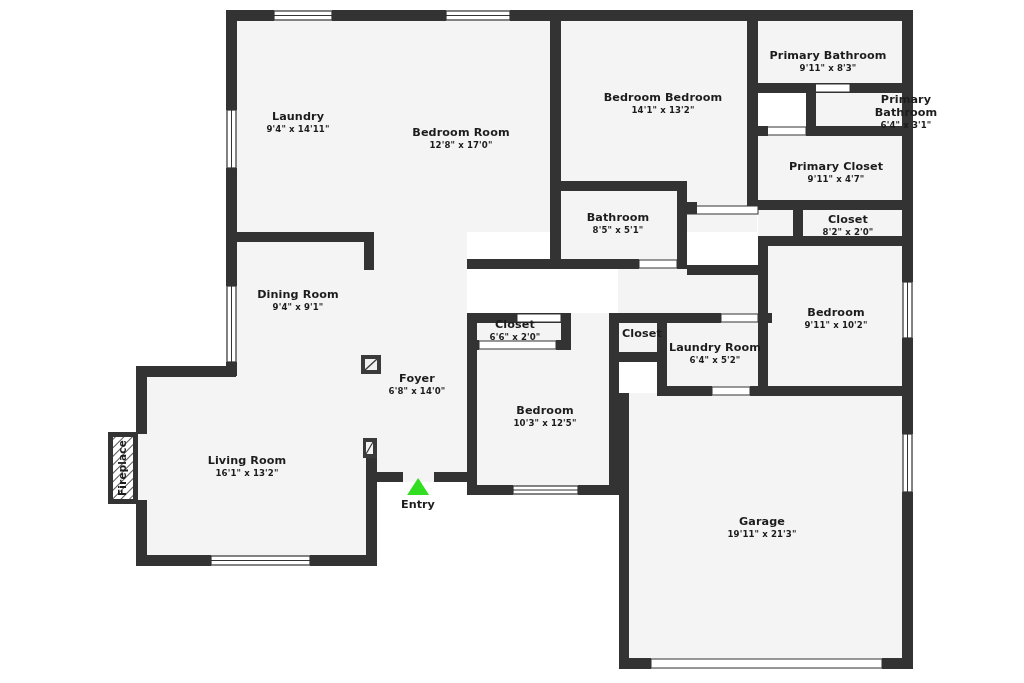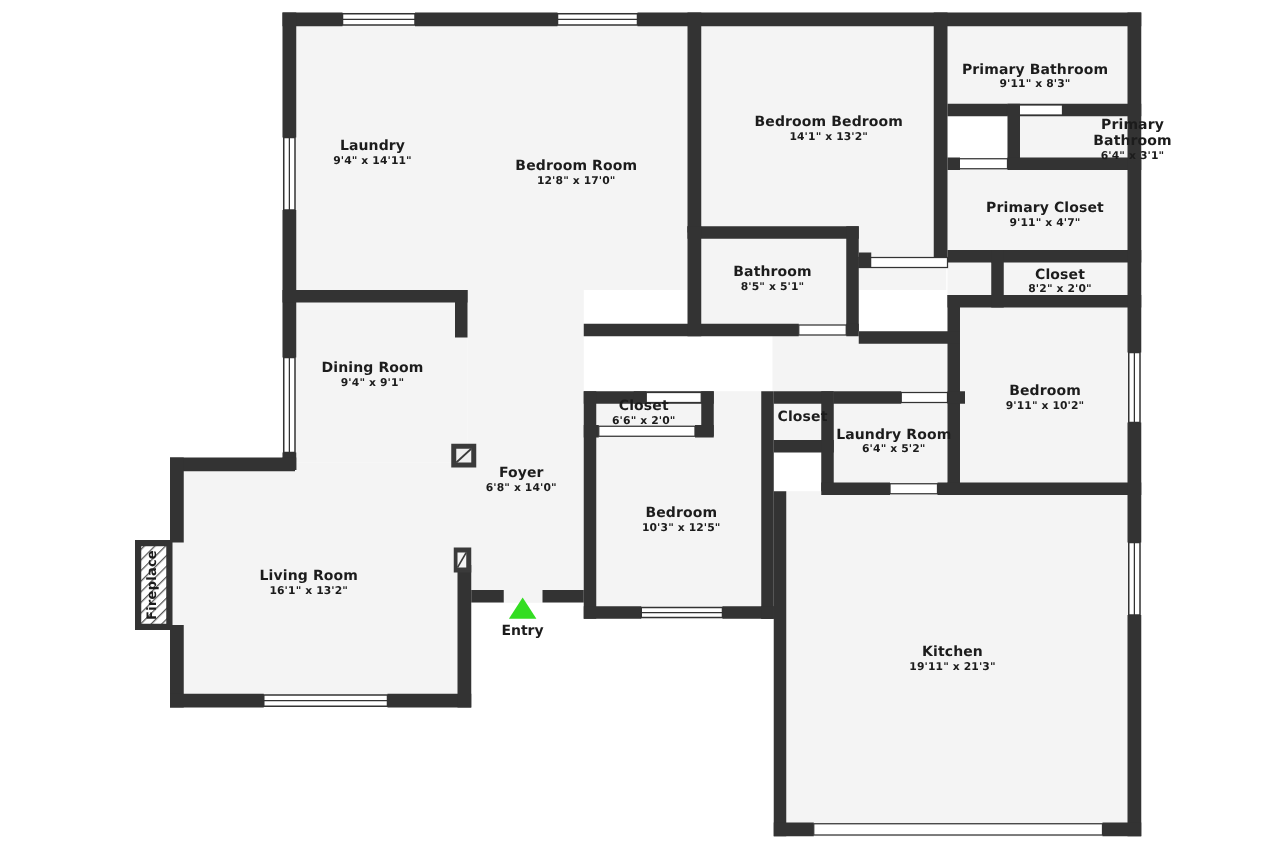--- a/index.html
+++ b/index.html
@@ -377,21 +377,21 @@
     <span class="rl-name">Closet</span>
     <span class="rl-dims"></span>
   </div>
 
   <div class="room-label" style="left:715px; top:353px;">
     <span class="rl-name">Laundry Room</span>
     <span class="rl-dims">6'4" x 5'2"</span>
   </div>
 
   <div class="room-label" style="left:762px; top:527px;">
-    <span class="rl-name">Kitchen</span>
+    <span class="rl-name">Garage</span>
     <span class="rl-dims">19'11" x 21'3"</span>
   </div>
 
   <div class="entry-marker" style="left:418px; top:478px;">
     <div class="entry-tri"></div>
     <div class="entry-label">Entry</div>
   </div>
 
   <div class="fireplace-label" style="left:122px; top:468px;">Fireplace</div>
 

